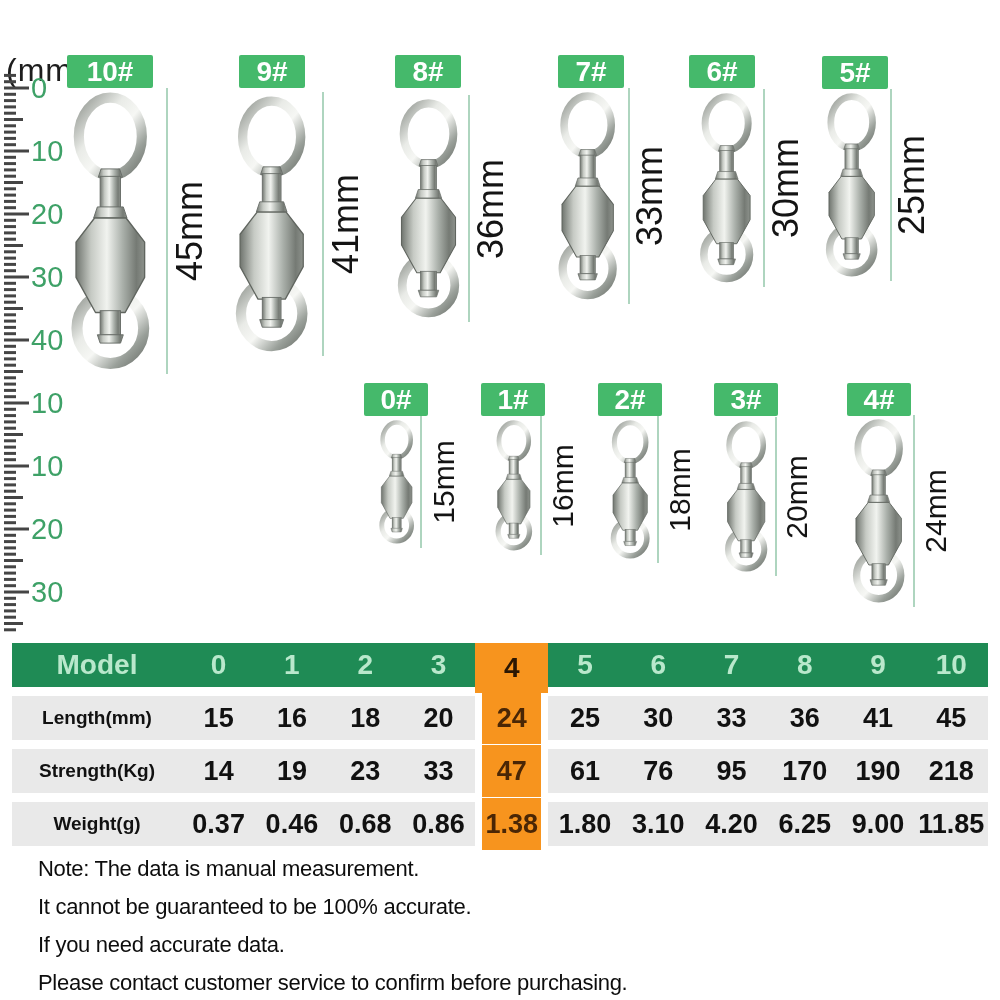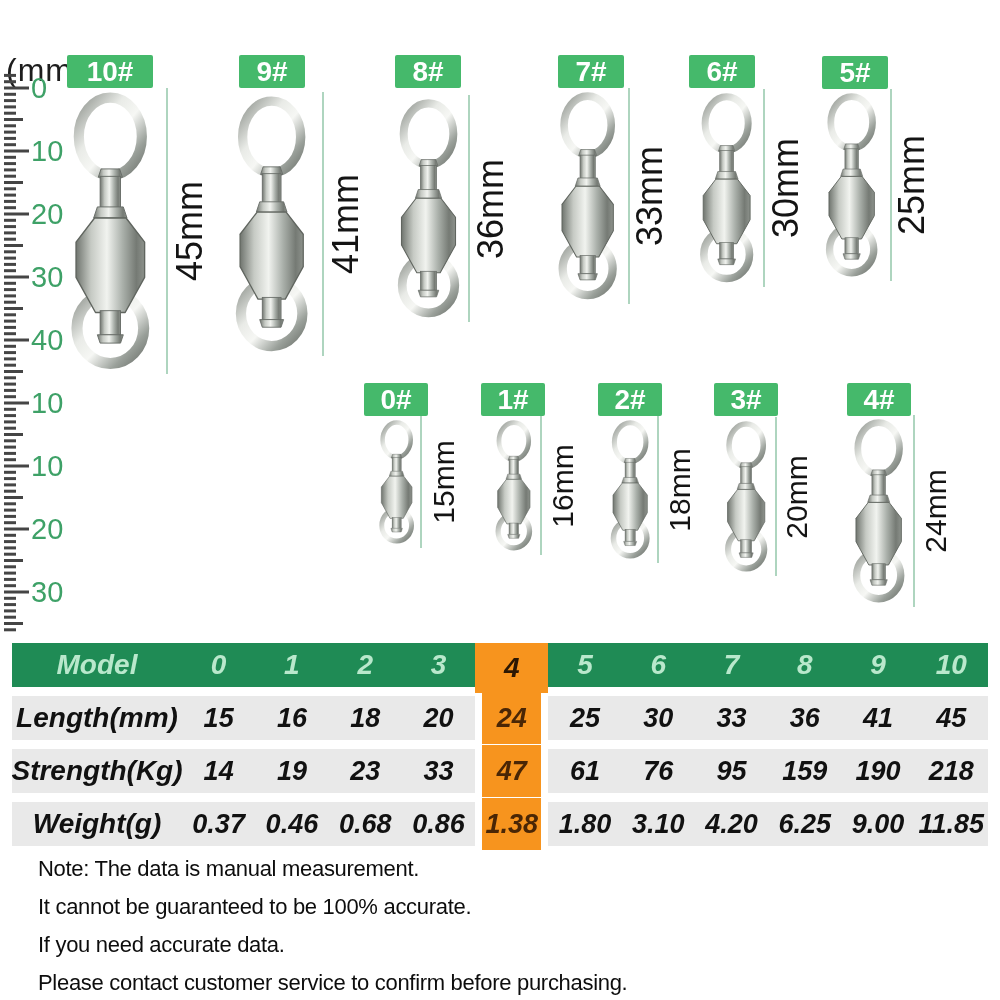--- a/index.html
+++ b/index.html
@@ -37,24 +37,24 @@
   
   #size-table{left:12px;top:643px;width:976px;}
   .trow{
     position:relative;z-index:1;display:grid;
     grid-template-columns:170px repeat(11,1fr);
     height:44px;margin-top:9px;
   }
   .trow.header{margin-top:0;}
   .cell{
     display:flex;align-items:center;justify-content:center;
-    font-weight:bold;font-size:27px;color:#111111;background:var(--row-gray);font-style:italic;
+    font-weight:bold;font-size:27px;color:#111111;background:var(--row-gray);
   }
   .trow.header .cell{background:var(--header-green);color:var(--header-text);font-size:28px;}
-  .cell.rowlabel{font-size:28px;}
+  .cell.rowlabel{font-size:19px;}
   .cell.hl{background:var(--orange);color:var(--hl-text);margin:-4px 7px;z-index:2;}
   .trow.header .cell.hl{background:var(--orange);color:#2b1703;margin:0 0 -6px 0;}
   
   #note{left:38px;top:850px;color:#0d0d0d;}
   .note-line{font-size:22px;line-height:38px;letter-spacing:-0.3px;}
 </style>
 </head>
 <body>
 
 <div id="stage">
@@ -315,21 +315,21 @@
       <div class="trow ">
         <div class="cell rowlabel">Strength(Kg)</div>
         <div class="cell">14</div>
         <div class="cell">19</div>
         <div class="cell">23</div>
         <div class="cell">33</div>
         <div class="cell hl">47</div>
         <div class="cell">61</div>
         <div class="cell">76</div>
         <div class="cell">95</div>
-        <div class="cell">159</div>
+        <div class="cell">170</div>
         <div class="cell">190</div>
         <div class="cell">218</div>
       </div>
       <div class="trow ">
         <div class="cell rowlabel">Weight(g)</div>
         <div class="cell">0.37</div>
         <div class="cell">0.46</div>
         <div class="cell">0.68</div>
         <div class="cell">0.86</div>
         <div class="cell hl">1.38</div>

